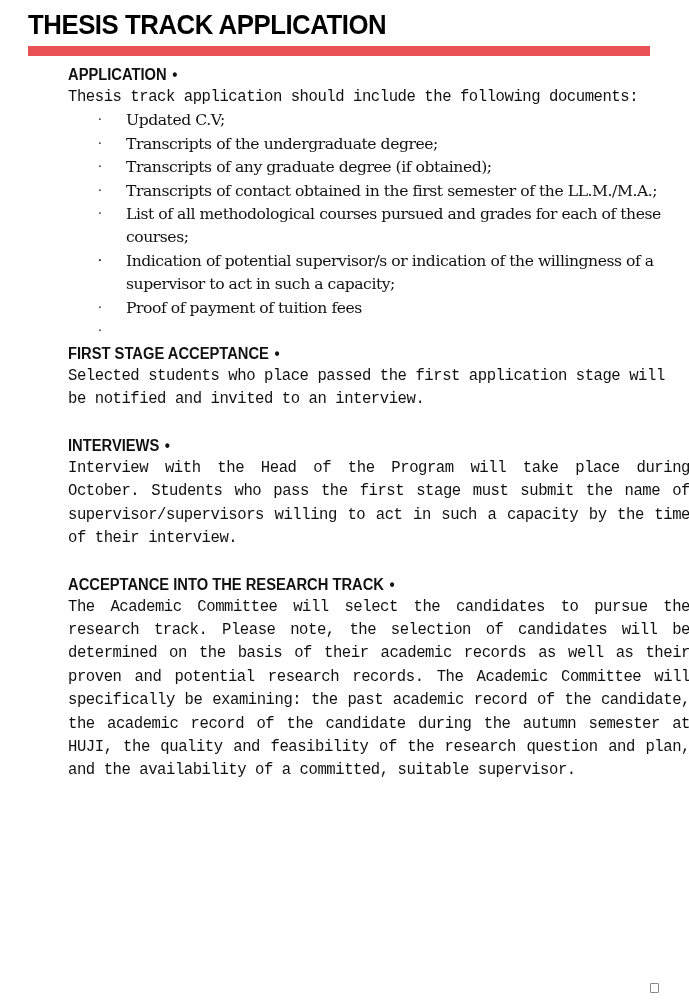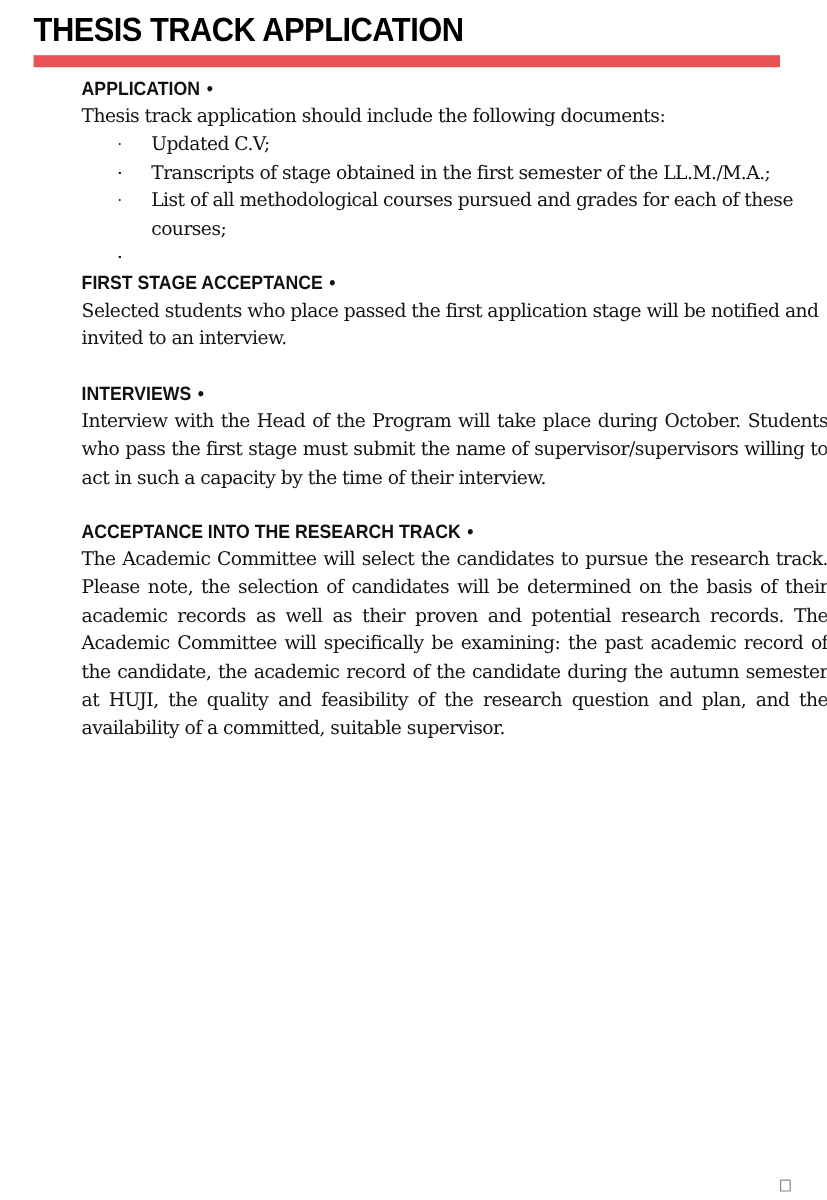--- a/index.html
+++ b/index.html
@@ -63,20 +63,21 @@
       transform-origin: left center;
       white-space: nowrap;
       margin-top: 0;
     }
     .heading .dot {
       margin-left: 6px;
       font-weight: bold;
     }
     p {
       margin: 0;
+      font-family: Liberation Mono, monospace;
     }
     .body-text {
       letter-spacing: -0.45px;
     }
     .justify {
       text-align: justify;
       text-align-last: left;
     }
     ul.docs {
       list-style: none;
@@ -121,27 +122,27 @@
   <div class="title-rule"></div>
 
   <div class="content">
 
     <div class="heading">
       <span>APPLICATION</span><span class="dot">•</span>
     </div>
     <p class="body-text">Thesis track application should include the following documents:</p>
     <ul class="docs">
       <li><span class="bullet">·</span><span>Updated C.V;</span></li>
-      <li><span class="bullet">·</span></li>
-      <li><span class="bullet">·</span></li>
-      <li><span class="bullet">·</span><span>Transcripts of stage obtained in the first semester of the LL.M./M.A.;</span></li>
+      <li><span class="bullet">·</span><span>Transcripts of the undergraduate degree;</span></li>
+      <li><span class="bullet">·</span><span>Transcripts of any graduate degree (if obtained);</span></li>
+      <li><span class="bullet">·</span><span>Transcripts of contact obtained in the first semester of the LL.M./M.A.;</span></li>
       <li><span class="bullet">·</span><span>List of all methodological courses pursued and grades for each of these courses;</span></li>
       <li><span class="bullet">·</span></li>
-      <li><span class="bullet">·</span></li>
-      <li><span class="bullet">·</span></li>
+      <li><span class="bullet">·</span><span>Indication of potential supervisor/s or indication of the willingness of a supervisor to act in such a capacity;</span></li>
+      <li><span class="bullet">·</span><span>Proof of payment of tuition fees</span></li>
       <li><span class="bullet">·</span></li>
     </ul>
 
     <div class="section-gap"></div>
 
     <div class="heading">
       <span>FIRST STAGE ACCEPTANCE</span><span class="dot">•</span>
     </div>
     <p class="body-text">Selected students who place passed the first application stage will be notified and invited to an interview.</p>
 

